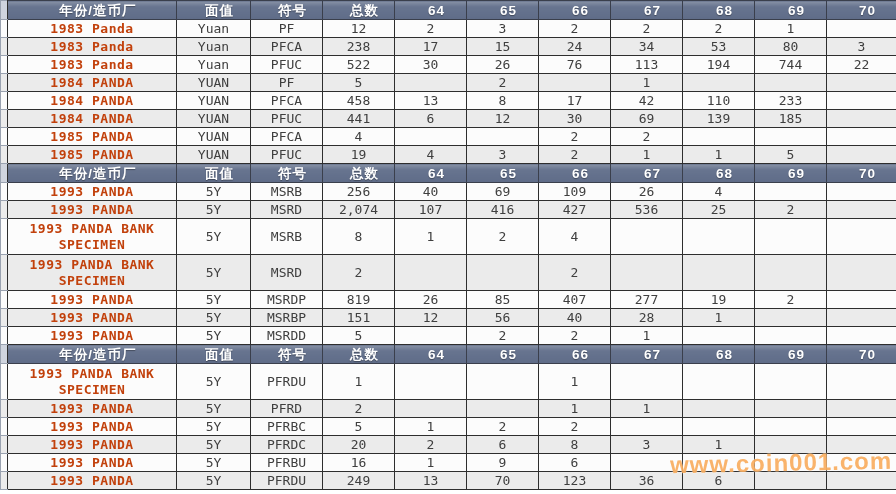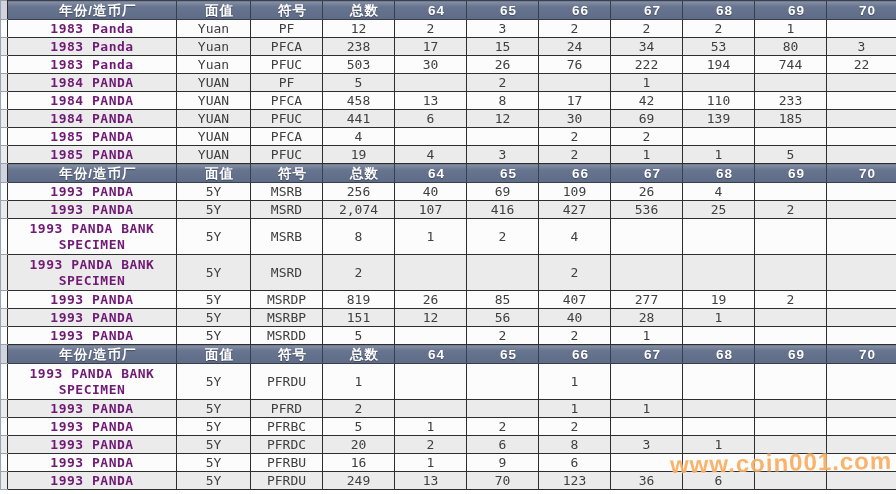--- a/index.html
+++ b/index.html
@@ -16,21 +16,21 @@
     color:#ffffff;font-weight:bold;
     font-family:"Liberation Sans","DejaVu Sans",sans-serif;
     font-size:13.5px;letter-spacing:1px;height:18px;
     border:1px solid #3a3f4c;
     text-shadow:0 1px 1px rgba(0,0,0,0.35);
     padding-left:12px;
   }
   
   tr.even td{background:#fcfcfc;}
   tr.odd  td{background:#ebebeb;}
-  td.year{color:#701a75;font-weight:bold;letter-spacing:0.5px;white-space:normal;line-height:16px;}
+  td.year{color:#c2410c;font-weight:bold;letter-spacing:0.5px;white-space:normal;line-height:16px;}
   td.val{color:#3f3f3f;}
   tr.tall td{height:35px;}
   
   .watermark{
     position:absolute;right:4px;top:449px;
     font-family:"Liberation Sans","DejaVu Sans",sans-serif;
     font-weight:bold;font-size:24px;letter-spacing:1px;
     color:rgba(248,160,70,0.8);
     text-shadow:0 0 2px rgba(255,255,255,0.8);
     transform:rotate(-1.2deg);
@@ -96,25 +96,25 @@
         <td class="val">34</td>
         <td class="val">53</td>
         <td class="val">80</td>
         <td class="val">3</td>
       </tr>
       <tr class="even">
         <td class="gutter"></td>
         <td class="year">1983 Panda</td>
         <td class="val">Yuan</td>
         <td class="val">PFUC</td>
-        <td class="val">503</td>
+        <td class="val">522</td>
         <td class="val">30</td>
         <td class="val">26</td>
         <td class="val">76</td>
-        <td class="val">222</td>
+        <td class="val">113</td>
         <td class="val">194</td>
         <td class="val">744</td>
         <td class="val">22</td>
       </tr>
       <tr class="odd">
         <td class="gutter"></td>
         <td class="year">1984 PANDA</td>
         <td class="val">YUAN</td>
         <td class="val">PF</td>
         <td class="val">5</td>

